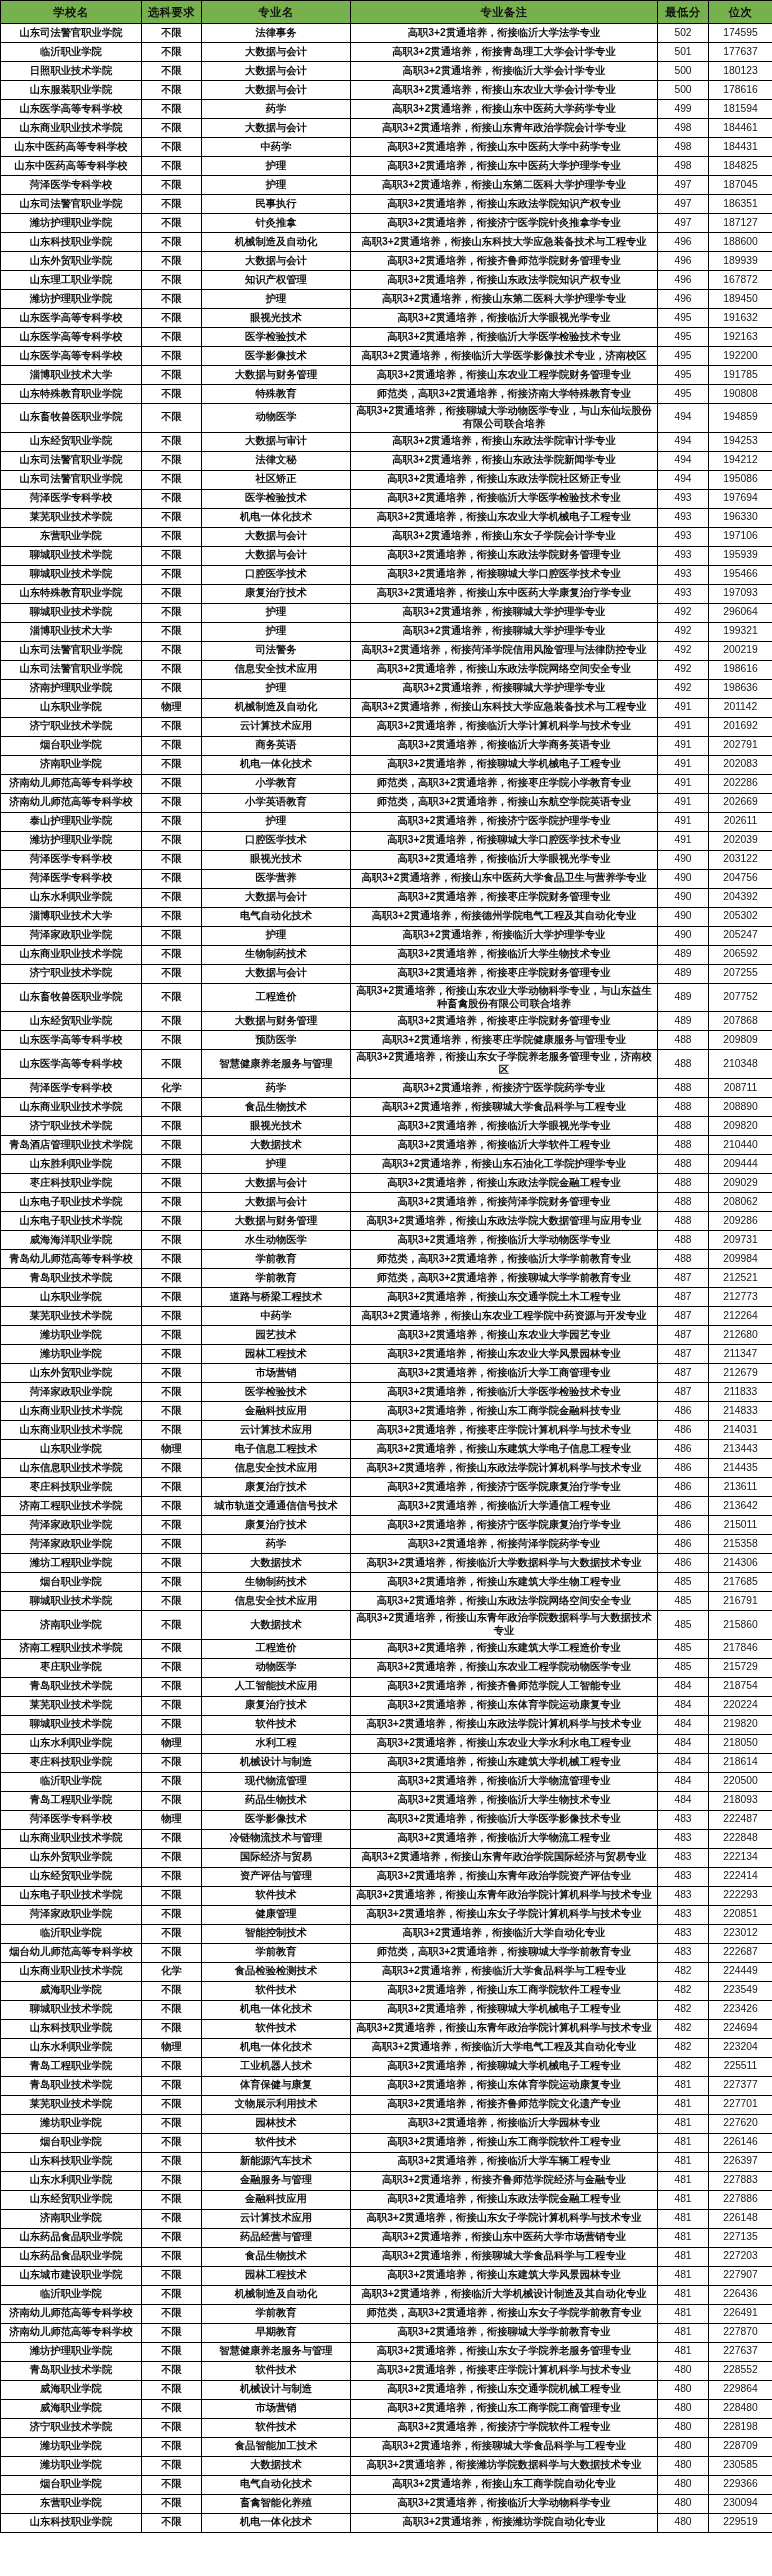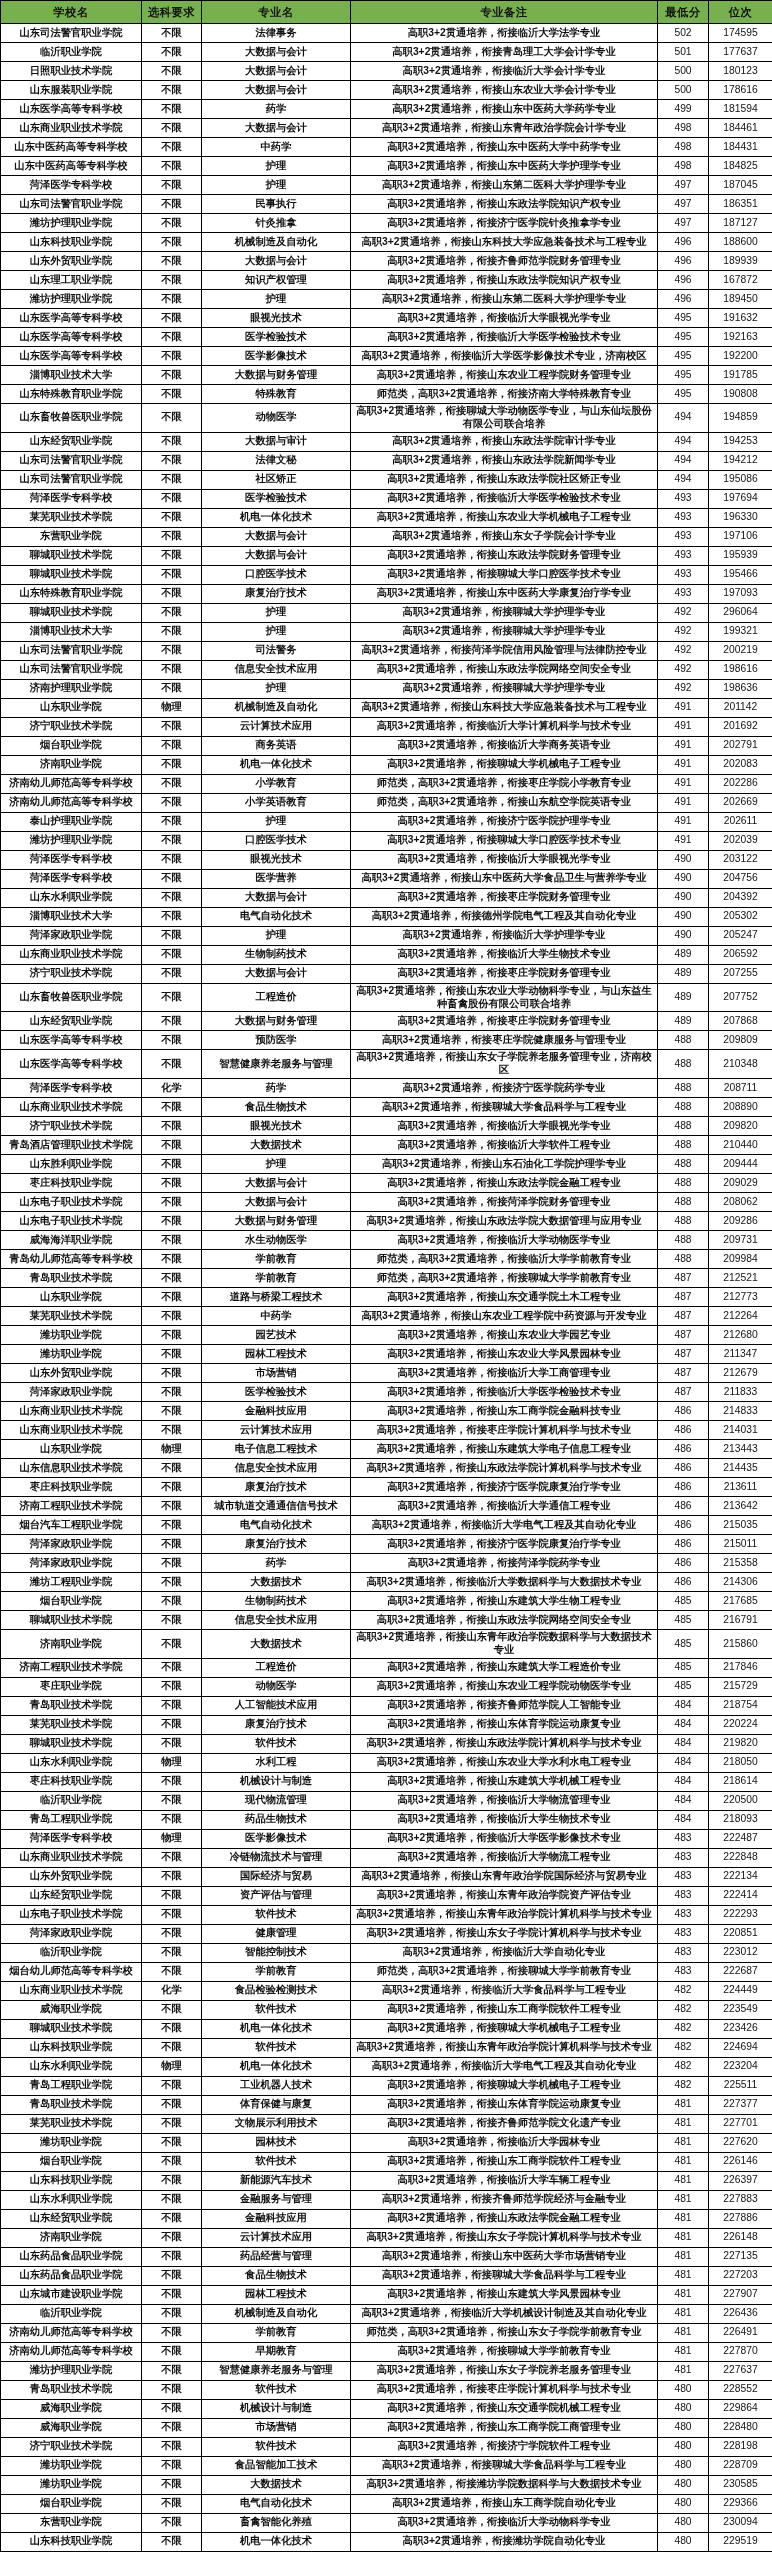--- a/index.html
+++ b/index.html
@@ -684,28 +684,20 @@
         </tr>
         <tr>
           <td class="c0">济南工程职业技术学院</td>
           <td class="c1">不限</td>
           <td class="c2">城市轨道交通通信信号技术</td>
           <td class="c3">高职3+2贯通培养，衔接临沂大学通信工程专业</td>
           <td class="c4">486</td>
           <td class="c5">213642</td>
         </tr>
         <tr>
-          <td class="c0">烟台汽车工程职业学院</td>
-          <td class="c1">不限</td>
-          <td class="c2">电气自动化技术</td>
-          <td class="c3">高职3+2贯通培养，衔接临沂大学电气工程及其自动化专业</td>
-          <td class="c4">486</td>
-          <td class="c5">215035</td>
-        </tr>
-        <tr>
           <td class="c0">菏泽家政职业学院</td>
           <td class="c1">不限</td>
           <td class="c2">康复治疗技术</td>
           <td class="c3">高职3+2贯通培养，衔接济宁医学院康复治疗学专业</td>
           <td class="c4">486</td>
           <td class="c5">215011</td>
         </tr>
         <tr>
           <td class="c0">菏泽家政职业学院</td>
           <td class="c1">不限</td>

